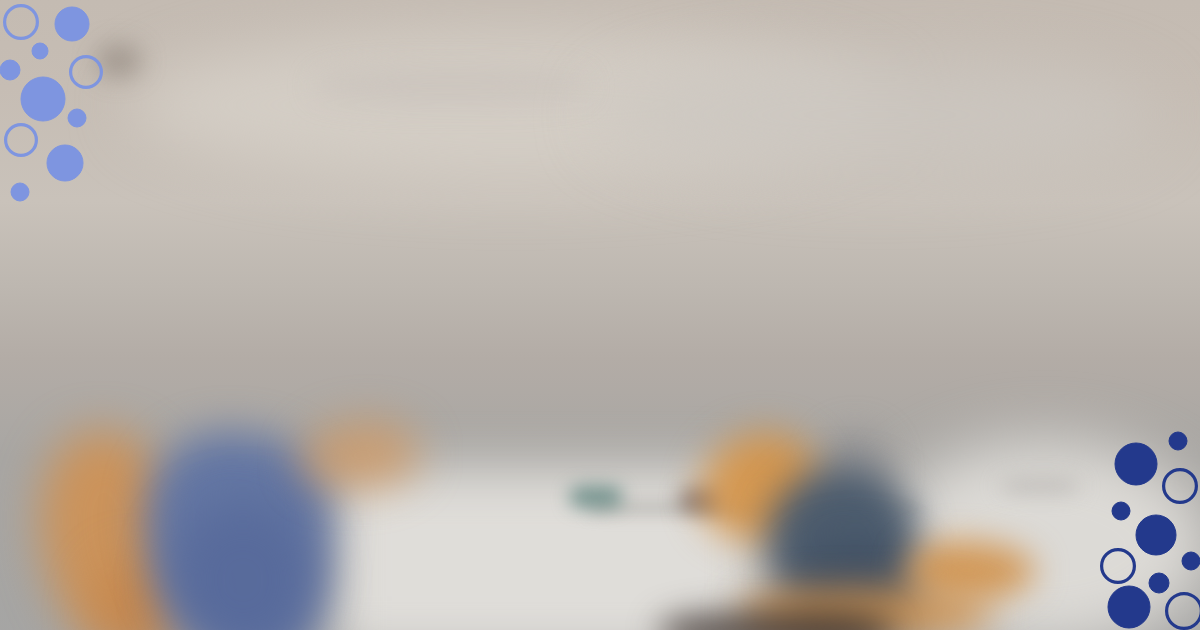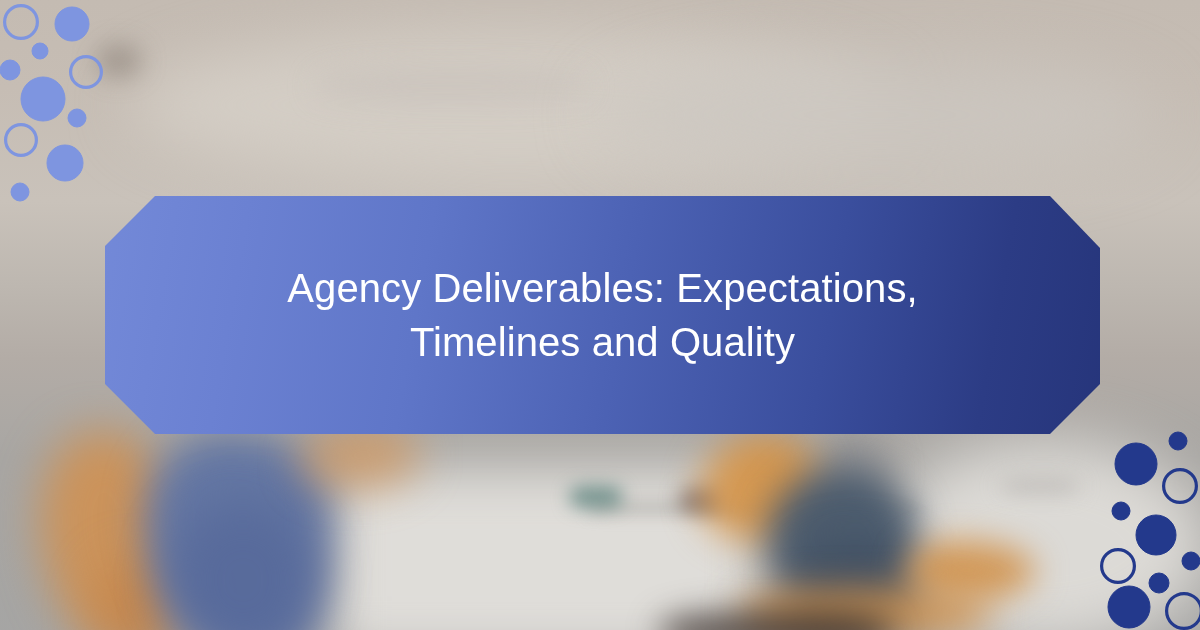--- a/index.html
+++ b/index.html
@@ -275,17 +275,14 @@
         <circle cx="1121" cy="511" r="9" fill="#23398c" stroke="#23398c" stroke-width="1"></circle>
         <circle cx="1156" cy="535" r="20" fill="#23398c" stroke="#23398c" stroke-width="1"></circle>
         <circle cx="1118" cy="566" r="16.4" fill="none" stroke="#23398c" stroke-width="3.2"></circle>
         <circle cx="1191" cy="561" r="9" fill="#23398c" stroke="#23398c" stroke-width="1"></circle>
         <circle cx="1159" cy="583" r="10" fill="#23398c" stroke="#23398c" stroke-width="1"></circle>
         <circle cx="1129" cy="607" r="21" fill="#23398c" stroke="#23398c" stroke-width="1"></circle>
         <circle cx="1184" cy="611" r="17.4" fill="none" stroke="#23398c" stroke-width="3.2"></circle>
       </g>
   </svg>
 
-  <div class="banner">
-    <div class="banner-title">Agency Deliverables: Expectations, Timelines and Quality</div>
-  </div>
 
 </div>
 
 </body></html>

